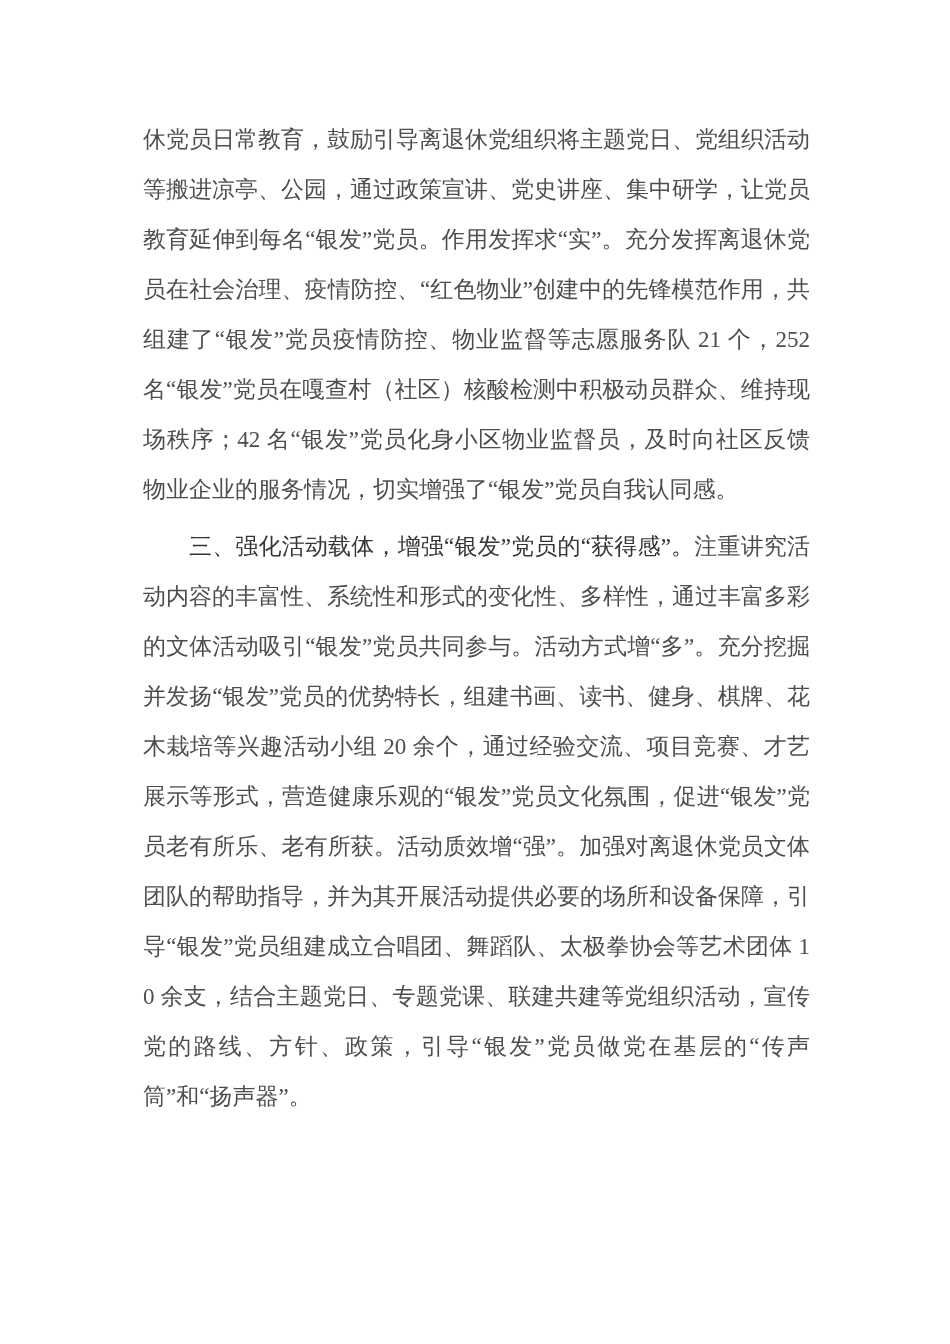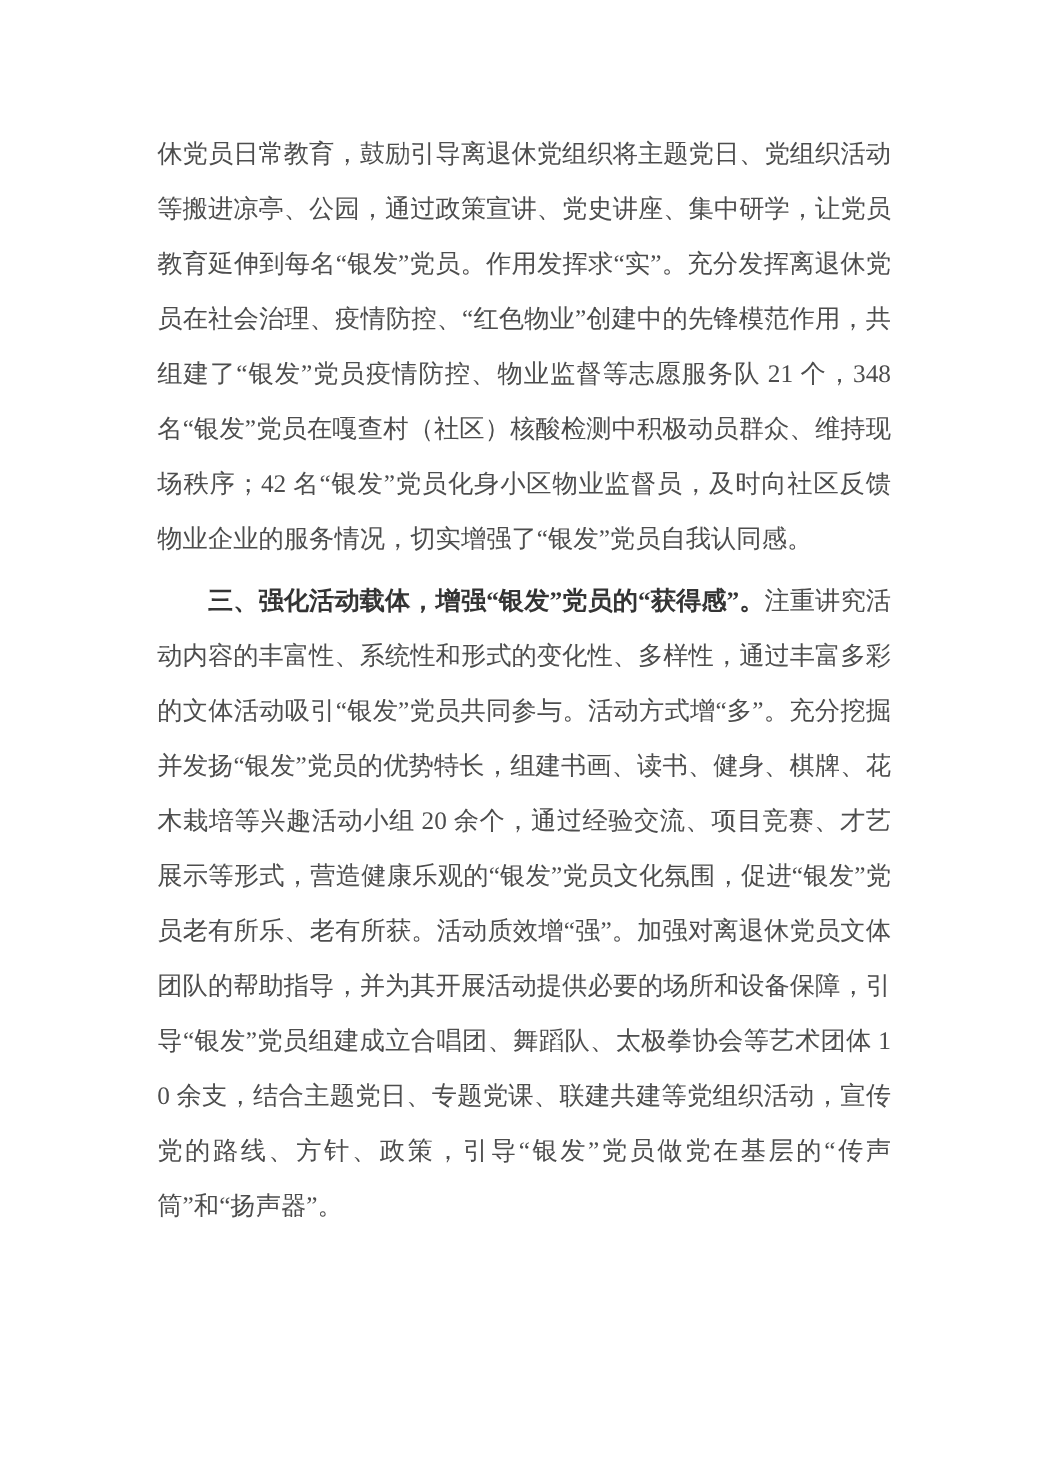--- a/index.html
+++ b/index.html
@@ -30,25 +30,25 @@
   .doc-body p {
     margin: 0;
     padding: 0;
     word-break: break-all;
   }
   .doc-body p.indent {
     text-indent: 2em;
     margin-top: 7px;
   }
   .doc-body strong {
-    font-weight: bold;
+    font-weight: normal;
     color: #343434;
   }
 </style>
 </head>
 <body>
 
 <div class="page">
   <div class="doc-body">
-      <p class=""><span>休党员日常教育，鼓励引导离退休党组织将主题党日、党组织活动等搬进凉亭、公园，通过政策宣讲、党史讲座、集中研学，让党员教育延伸到每名“银发”党员。作用发挥求“实”。充分发挥离退休党员在社会治理、疫情防控、“红色物业”创建中的先锋模范作用，共组建了“银发”党员疫情防控、物业监督等志愿服务队 21 个，348 名“银发”党员在嘎查村（社区）核酸检测中积极动员群众、维持现场秩序；42 名“银发”党员化身小区物业监督员，及时向社区反馈物业企业的服务情况，切实增强了“银发”党员自我认同感。</span></p>
+      <p class=""><span>休党员日常教育，鼓励引导离退休党组织将主题党日、党组织活动等搬进凉亭、公园，通过政策宣讲、党史讲座、集中研学，让党员教育延伸到每名“银发”党员。作用发挥求“实”。充分发挥离退休党员在社会治理、疫情防控、“红色物业”创建中的先锋模范作用，共组建了“银发”党员疫情防控、物业监督等志愿服务队 21 个，252 名“银发”党员在嘎查村（社区）核酸检测中积极动员群众、维持现场秩序；42 名“银发”党员化身小区物业监督员，及时向社区反馈物业企业的服务情况，切实增强了“银发”党员自我认同感。</span></p>
       <p class="indent"><strong>三、强化活动载体，增强“银发”党员的“获得感”。</strong><span>注重讲究活动内容的丰富性、系统性和形式的变化性、多样性，通过丰富多彩的文体活动吸引“银发”党员共同参与。活动方式增“多”。充分挖掘并发扬“银发”党员的优势特长，组建书画、读书、健身、棋牌、花木栽培等兴趣活动小组 20 余个，通过经验交流、项目竞赛、才艺展示等形式，营造健康乐观的“银发”党员文化氛围，促进“银发”党员老有所乐、老有所获。活动质效增“强”。加强对离退休党员文体团队的帮助指导，并为其开展活动提供必要的场所和设备保障，引导“银发”党员组建成立合唱团、舞蹈队、太极拳协会等艺术团体 10 余支，结合主题党日、专题党课、联建共建等党组织活动，宣传党的路线、方针、政策，引导“银发”党员做党在基层的“传声筒”和“扬声器”。</span></p>
     </div>
 </div>
 
 </body></html>

